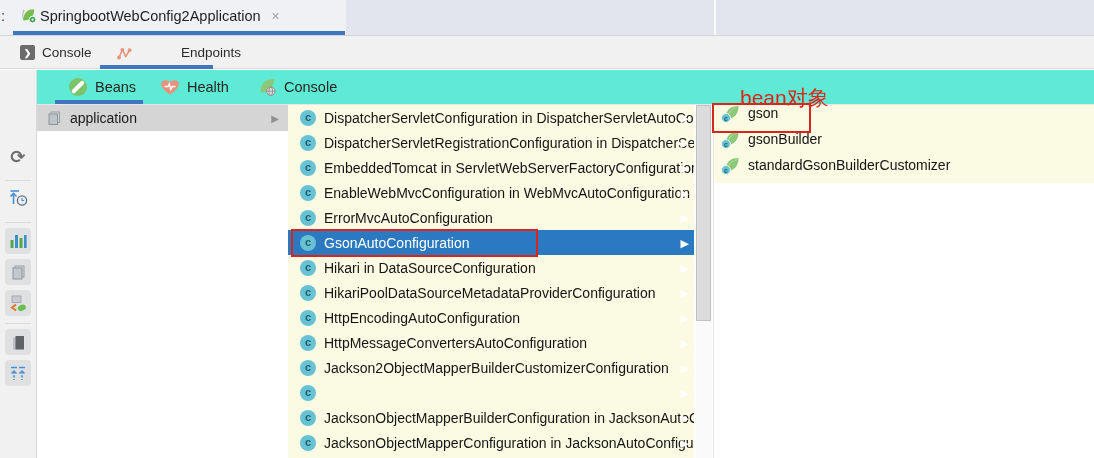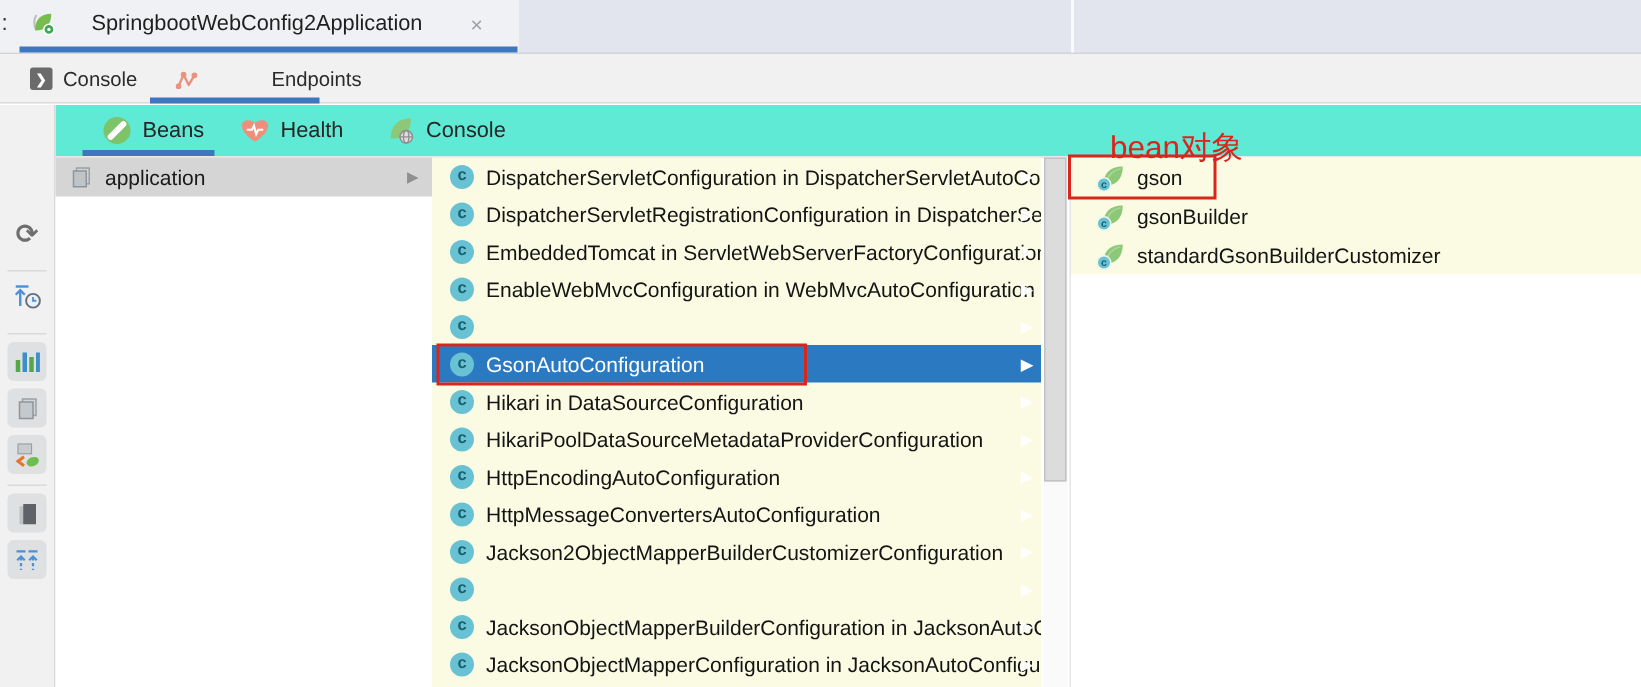--- a/index.html
+++ b/index.html
@@ -7,21 +7,21 @@
   .screen{
     position:relative; width:1094px; height:458px; overflow:hidden;
     background:#ffffff; font-family:"Liberation Sans", sans-serif;
     --blue:#3E76BF; --sel:#2A79C1; --yellow:#FBFBE3; --red:#D9261C;
   }
   
   .topbar{position:absolute;left:0;top:0;width:1094px;height:36px;background:#E3E5EE;border-bottom:1px solid #D2D4DC;}
   .topbar-left{position:absolute;left:0;top:0;width:346px;height:35px;background:#F0F1F4;}
   .topbar-vdiv{position:absolute;left:714px;top:0;width:2px;height:35px;background:#FAFAFC;}
   .run-colon{position:absolute;left:1px;top:7px;font-size:15px;color:#3c3c3c;}
-  .run-tab{position:absolute;left:20px;top:0;height:31px;display:flex;align-items:center;gap:24px;}
+  .run-tab{position:absolute;left:20px;top:0;height:31px;display:flex;align-items:center;gap:3px;}
   .run-tab-title{font-size:14.5px;color:#1f1f1f;}
   .tab-close{color:#9aa0a6;font-size:14px;margin-left:8px;cursor:pointer;}
   .run-underline{position:absolute;left:13px;top:31px;width:332px;height:4px;background:var(--blue);}
   
   .row2{position:absolute;left:0;top:36px;width:1094px;height:33px;background:#F1F1F1;border-bottom:1px solid #DBDBDB;}
   .tool-tab{position:absolute;top:0;height:33px;display:flex;align-items:center;gap:7px;font-size:13.5px;color:#2b2b2b;cursor:pointer;}
   .tab-console{left:20px;}
   .tab-endpoints{left:117px;gap:48px;}
   .console-icon{width:15px;height:15px;background:#6b6b6b;border-radius:2px;color:#fff;font-size:9px;font-weight:bold;display:flex;align-items:center;justify-content:center;}
   .endpoints-underline{position:absolute;left:100px;top:29px;width:113px;height:4px;background:var(--blue);}
@@ -48,21 +48,21 @@
   .panel-mid{position:absolute;left:288px;top:105px;width:406px;height:353px;background:var(--yellow);overflow:hidden;}
   .cfg-row{position:relative;height:25px;display:flex;align-items:center;padding-left:12px;font-size:14px;color:#141414;white-space:nowrap;overflow:hidden;cursor:pointer;}
   .cfg-row.selected{background:var(--sel);color:#ffffff;}
   .class-icon{flex:0 0 16px;width:16px;height:16px;margin-right:8px;border-radius:50%;background:#68C2D3;color:#19616F;font-size:11px;font-weight:bold;display:flex;align-items:center;justify-content:center;line-height:1;}
   .row-arrow{position:absolute;right:5px;top:50%;transform:translateY(-50%);color:rgba(255,255,255,.95);font-size:11px;}
   .cfg-row.selected .row-arrow{color:#ffffff;}
   .mid-scrollbar{position:absolute;left:696px;top:105px;width:16px;height:353px;background:#FAFAFA;}
   .mid-thumb{position:absolute;left:0;top:0;width:15px;height:216px;background:#DCDCDC;border:1px solid #C2C2C2;cursor:pointer;}
   .panel-right{position:absolute;left:713px;top:105px;width:381px;height:353px;background:#ffffff;border-left:1px solid #E6E6E6;}
   .bean-block{position:absolute;left:0;top:0;width:380px;height:78px;background:var(--yellow);}
-  .bean-row{height:26px;display:flex;align-items:center;padding-left:19px;gap:8px;font-size:14px;color:#141414;cursor:pointer;}
+  .bean-row{height:26px;display:flex;padding-left:9px;gap:8px;font-size:14px;color:#141414;cursor:pointer;}
   .bean-icon{position:relative;width:17px;height:16px;flex:0 0 17px;}
   .bean-mini{position:absolute;left:-2px;bottom:-2px;width:10px;height:10px;border-radius:50%;background:#68C2D3;color:#19616F;font-size:7px;font-weight:bold;display:flex;align-items:center;justify-content:center;line-height:1;border:1px solid #eef6ea;}
 </style>
 </head>
 <body>
 
 <div class="screen" style="--blue: #3E76BF; --sel: #2A79C1; --yellow: #FBFBE3; --red: #D9261C;">
 
   <div class="topbar">
     <div class="topbar-left"></div>
@@ -219,20 +219,21 @@
     <span class="cfg-label">EmbeddedTomcat in ServletWebServerFactoryConfiguration</span>
     <span class="row-arrow">▶</span>
   </div>
       <div class="cfg-row">
     <span class="class-icon">c</span>
     <span class="cfg-label">EnableWebMvcConfiguration in WebMvcAutoConfiguration</span>
     <span class="row-arrow">▶</span>
   </div>
       <div class="cfg-row">
     <span class="class-icon">c</span>
+    <span class="cfg-label">ErrorMvcAutoConfiguration</span>
     <span class="row-arrow">▶</span>
   </div>
       <div class="cfg-row selected">
     <span class="class-icon">c</span>
     <span class="cfg-label">GsonAutoConfiguration</span>
     <span class="row-arrow">▶</span>
   </div>
       <div class="cfg-row">
     <span class="class-icon">c</span>
     <span class="cfg-label">Hikari in DataSourceConfiguration</span>

